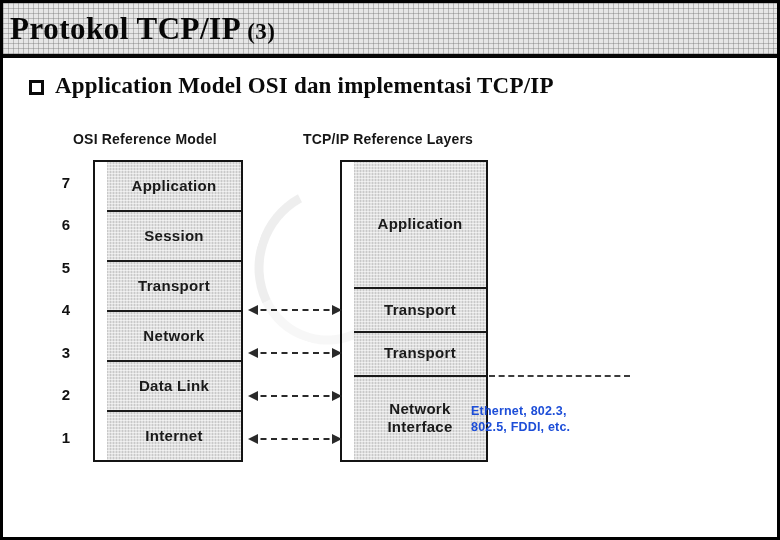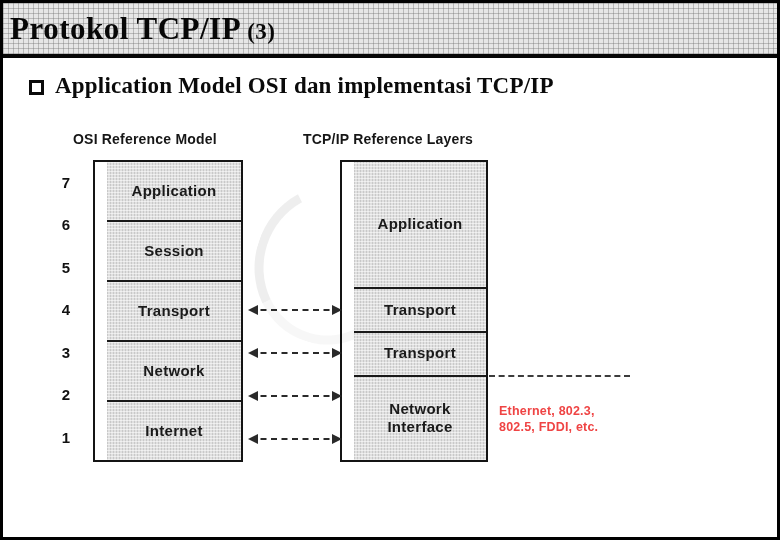--- a/index.html
+++ b/index.html
@@ -99,23 +99,23 @@
   }
   .map-arrow::before { left:-2px;  border-right:10px solid #2a2a2a; }
   .map-arrow::after  { right:-2px; border-left:10px solid #2a2a2a; }
 
   .dash-line {
     position:absolute; top:372px; left:486px; width:141px; height:0;
     border-top:2px dashed #3c3c3c;
   }
 
   .annotation {
-    position:absolute; left:496px; top:400px;
+    position:absolute; left:468px; top:400px;
     font-weight:bold; font-size:12.5px; line-height:16px;
-    color:#ef4444; letter-spacing:.2px; white-space:nowrap;
+    color:#1d4ed8; letter-spacing:.2px; white-space:nowrap;
   }
 
   
   .watermark {
     position:absolute; left:252px; top:182px; width:150px; height:160px;
     border:9px solid transparent;
     border-left-color:rgba(200,200,200,.30);
     border-bottom-color:rgba(210,210,210,.18);
     border-radius:50%;
     transform:rotate(18deg);
@@ -158,20 +158,23 @@
     <div class="layer-row row-1 layer-texture">
       <span class="layer-label">Session</span>
     </div>
     <div class="layer-row row-1 layer-texture">
       <span class="layer-label">Transport</span>
     </div>
     <div class="layer-row row-1 layer-texture">
       <span class="layer-label">Network</span>
     </div>
     <div class="layer-row row-1 layer-texture">
+      <span class="layer-label">Data Link</span>
+    </div>
+    <div class="layer-row row-1 layer-texture">
       <span class="layer-label">Internet</span>
     </div>
   </div>
 
   <div class="stack stack-tcpip">
     <div class="layer-row row-3 layer-texture">
       <span class="layer-label">Application</span>
     </div>
     <div class="layer-row row-1 layer-texture">
       <span class="layer-label">Transport</span>

